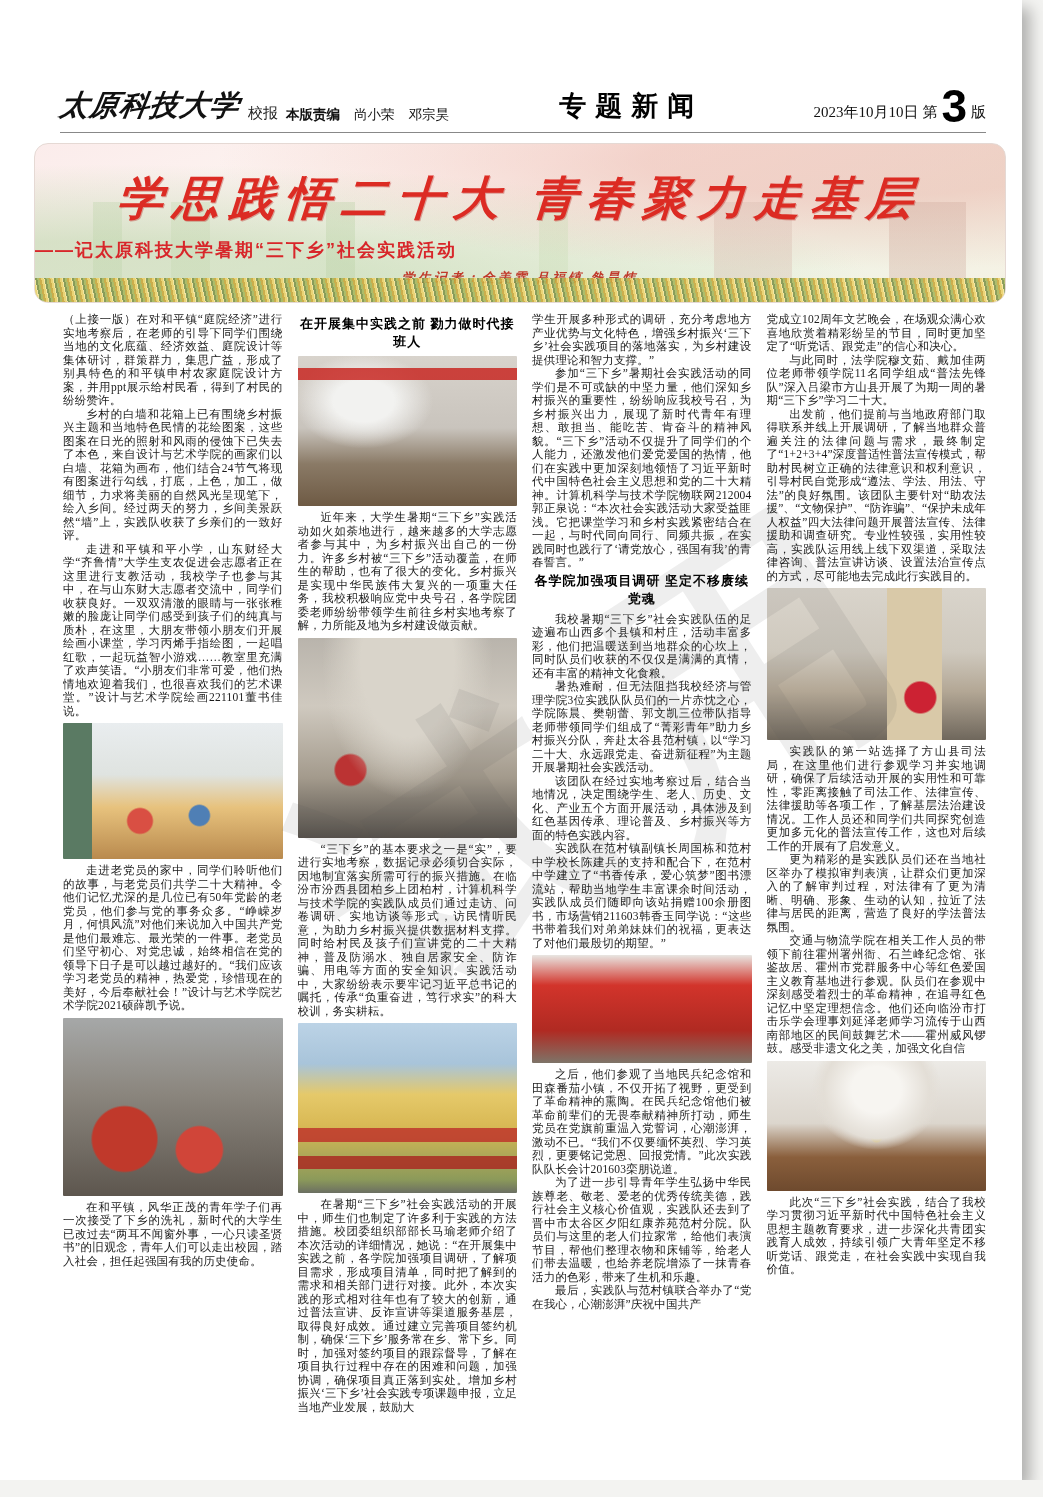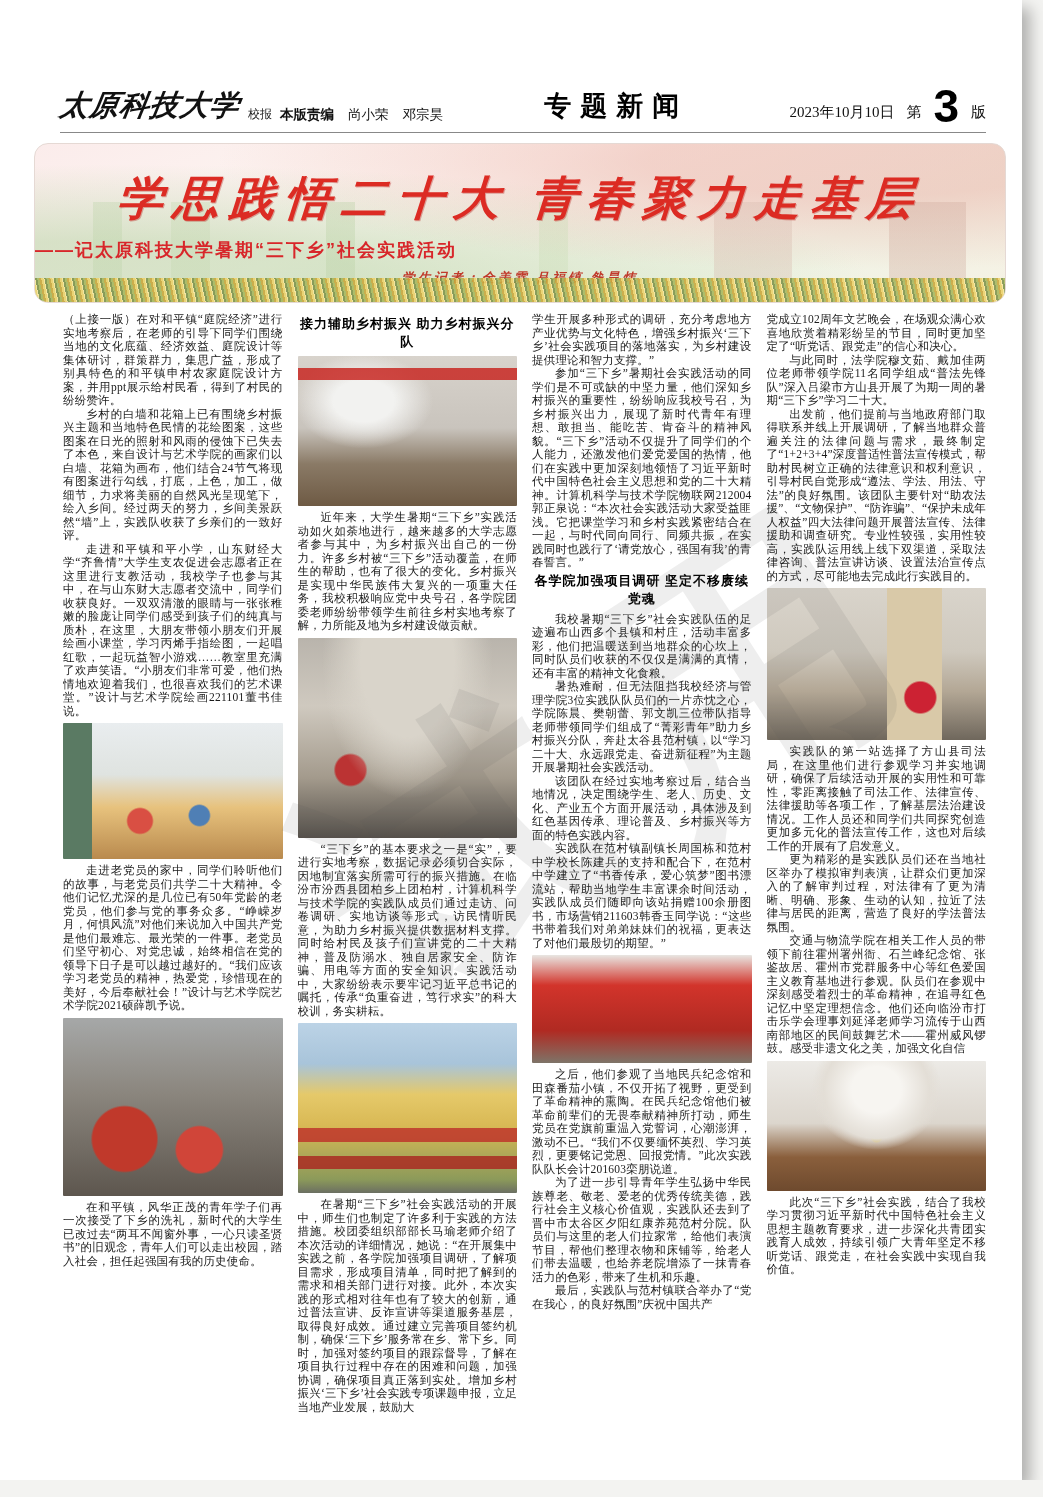--- a/index.html
+++ b/index.html
@@ -13,28 +13,28 @@
   .masthead-row {
     display:flex; align-items:flex-end;
     margin: 86px 36px 0 60px; padding-bottom:6px;
     border-bottom:1px solid #888;
   }
   .masthead-left { display:flex; align-items:flex-end; gap:8px; white-space:nowrap; }
   .masthead {
     font-size:29px; font-weight:bold; font-style:italic; color:#111;
     transform:skewX(-9deg); display:inline-block; letter-spacing:1px;
   }
-  .paper-label { font-size:12px; color:#222; padding-bottom:3px; }
+  .paper-label { font-size:15px; color:#222; padding-bottom:3px; }
   .editor-label { font-size:13.5px; font-weight:bold; color:#111; padding-bottom:2px; font-family:"Liberation Sans",sans-serif;}
   .editor { font-size:13.5px; font-weight:normal; color:#111; padding-bottom:2px; margin-left:6px; font-family:"Liberation Sans",sans-serif;}
   .section-title {
     flex:1; text-align:center; font-size:27px; font-weight:bold; color:#000;
     letter-spacing:9px; font-family:"Liberation Sans",sans-serif; padding-bottom:2px;
   }
-  .masthead-right { display:flex; align-items:flex-end; white-space:nowrap; gap:12px; }
+  .masthead-right { display:flex; align-items:flex-end; white-space:nowrap; gap:4px; }
   .issue-date { font-size:15px; color:#111; padding-bottom:4px; }
   .edition-prefix,.edition-suffix { font-size:15px; color:#111; padding-bottom:4px; }
   .edition-number { font-size:46px; font-weight:bold; color:#000; line-height:0.85; font-family:"Liberation Sans",sans-serif; }
   
   .banner {
     position:relative; margin:10px 16px 10px 34px; height:158px;
     border-radius:14px; border:1px solid #e5d9d4; overflow:hidden;
     background:
       radial-gradient(ellipse at 85% 10%, rgba(236,180,170,0.55) 0 18%, transparent 55%),
       radial-gradient(ellipse at 8% 85%, rgba(170,205,150,0.45) 0 20%, transparent 60%),
@@ -157,41 +157,41 @@
       <p class="para no-indent">（上接一版）在对和平镇“庭院经济”进行实地考察后，在老师的引导下同学们围绕当地的文化底蕴、经济效益、庭院设计等集体研讨，群策群力，集思广益，形成了别具特色的和平镇申村农家庭院设计方案，并用ppt展示给村民看，得到了村民的纷纷赞许。</p>
       <p class="para">乡村的白墙和花箱上已有围绕乡村振兴主题和当地特色民情的花绘图案，这些图案在日光的照射和风雨的侵蚀下已失去了本色，来自设计与艺术学院的画家们以白墙、花箱为画布，他们结合24节气将现有图案进行勾线，打底，上色，加工，做细节，力求将美丽的自然风光呈现笔下，绘入乡间。经过两天的努力，乡间美景跃然“墙”上，实践队收获了乡亲们的一致好评。</p>
       <p class="para">走进和平镇和平小学，山东财经大学“齐鲁情”大学生支农促进会志愿者正在这里进行支教活动，我校学子也参与其中，在与山东财大志愿者交流中，同学们收获良好。一双双清澈的眼睛与一张张稚嫩的脸庞让同学们感受到孩子们的纯真与质朴，在这里，大朋友带领小朋友们开展绘画小课堂，学习丙烯手指绘图，一起唱红歌，一起玩益智小游戏……教室里充满了欢声笑语。“小朋友们非常可爱，他们热情地欢迎着我们，也很喜欢我们的艺术课堂。”设计与艺术学院绘画221101董书佳说。</p>
       <div class="photo ph-c1a"></div>
       <p class="para">走进老党员的家中，同学们聆听他们的故事，与老党员们共学二十大精神。令他们记忆尤深的是几位已有50年党龄的老党员，他们参与党的事务众多。“峥嵘岁月，何惧风流”对他们来说加入中国共产党是他们最难忘、最光荣的一件事。老党员们坚守初心、对党忠诚，始终相信在党的领导下日子是可以越过越好的。“我们应该学习老党员的精神，热爱党，珍惜现在的美好，今后奉献社会！”设计与艺术学院艺术学院2021硕薛凯予说。</p>
       <div class="photo ph-c1b"></div>
       <p class="para">在和平镇，风华正茂的青年学子们再一次接受了下乡的洗礼，新时代的大学生已改过去“两耳不闻窗外事，一心只读圣贤书”的旧观念，青年人们可以走出校园，踏入社会，担任起强国有我的历史使命。</p>
     </div>
 
     <div class="col">
-      <h3 class="sub-heading">接力辅助乡村振兴  助力乡村振兴分队</h3>
+      <h3 class="sub-heading">在开展集中实践之前  勠力做时代接班人</h3>
       <div class="photo ph-c2a"></div>
       <p class="para">近年来，大学生暑期“三下乡”实践活动如火如荼地进行，越来越多的大学志愿者参与其中，为乡村振兴出自己的一份力。许多乡村被“三下乡”活动覆盖，在师生的帮助，也有了很大的变化。乡村振兴是实现中华民族伟大复兴的一项重大任务，我校积极响应党中央号召，各学院团委老师纷纷带领学生前往乡村实地考察了解，力所能及地为乡村建设做贡献。</p>
       <div class="photo ph-c2b"></div>
       <p class="para">“三下乡”的基本要求之一是“实”，要进行实地考察，数据记录必须切合实际，因地制宜落实所需可行的振兴措施。在临汾市汾西县团柏乡上团柏村，计算机科学与技术学院的实践队成员们通过走访、问卷调研、实地访谈等形式，访民情听民意，为助力乡村振兴提供数据材料支撑。同时给村民及孩子们宣讲党的二十大精神，普及防溺水、独自居家安全、防诈骗、用电等方面的安全知识。实践活动中，大家纷纷表示要牢记习近平总书记的嘱托，传承“负重奋进，笃行求实”的科大校训，务实耕耘。</p>
       <div class="photo ph-c2c"></div>
       <p class="para">在暑期“三下乡”社会实践活动的开展中，师生们也制定了许多利于实践的方法措施。校团委组织部部长马瑜老师介绍了本次活动的详细情况，她说：“在开展集中实践之前，各学院加强项目调研，了解项目需求，形成项目清单，同时把了解到的需求和相关部门进行对接。此外，本次实践的形式相对往年也有了较大的创新，通过普法宣讲、反诈宣讲等渠道服务基层，取得良好成效。通过建立完善项目签约机制，确保‘三下乡’服务常在乡、常下乡。同时，加强对签约项目的跟踪督导，了解在项目执行过程中存在的困难和问题，加强协调，确保项目真正落到实处。增加乡村振兴‘三下乡’社会实践专项课题申报，立足当地产业发展，鼓励大</p>
     </div>
 
     <div class="col">
       <p class="para no-indent">学生开展多种形式的调研，充分考虑地方产业优势与文化特色，增强乡村振兴‘三下乡’社会实践项目的落地落实，为乡村建设提供理论和智力支撑。”</p>
       <p class="para">参加“三下乡”暑期社会实践活动的同学们是不可或缺的中坚力量，他们深知乡村振兴的重要性，纷纷响应我校号召，为乡村振兴出力，展现了新时代青年有理想、敢担当、能吃苦、肯奋斗的精神风貌。“三下乡”活动不仅提升了同学们的个人能力，还激发他们爱党爱国的热情，他们在实践中更加深刻地领悟了习近平新时代中国特色社会主义思想和党的二十大精神。计算机科学与技术学院物联网212004郭正泉说：“本次社会实践活动大家受益匪浅。它把课堂学习和乡村实践紧密结合在一起，与时代同向同行、同频共振，在实践同时也践行了‘请党放心，强国有我’的青春誓言。”</p>
       <h3 class="sub-heading">各学院加强项目调研  坚定不移赓续党魂</h3>
       <p class="para">我校暑期“三下乡”社会实践队伍的足迹遍布山西多个县镇和村庄，活动丰富多彩，他们把温暖送到当地群众的心坎上，同时队员们收获的不仅仅是满满的真情，还有丰富的精神文化食粮。</p>
       <p class="para">暑热难耐，但无法阻挡我校经济与管理学院3位实践队队员们的一片赤忱之心，学院陈晨、樊朝蕾、郭文凯三位带队指导老师带领同学们组成了“菁彩青年”助力乡村振兴分队，奔赴太谷县范村镇，以“学习二十大、永远跟党走、奋进新征程”为主题开展暑期社会实践活动。</p>
       <p class="para">该团队在经过实地考察过后，结合当地情况，决定围绕学生、老人、历史、文化、产业五个方面开展活动，具体涉及到红色基因传承、理论普及、乡村振兴等方面的特色实践内容。</p>
       <p class="para">实践队在范村镇副镇长周国栋和范村中学校长陈建兵的支持和配合下，在范村中学建立了“书香传承，爱心筑梦”图书漂流站，帮助当地学生丰富课余时间活动，实践队成员们随即向该站捐赠100余册图书，市场营销211603韩香玉同学说：“这些书带着我们对弟弟妹妹们的祝福，更表达了对他们最殷切的期望。”</p>
       <div class="photo ph-c3a"></div>
       <p class="para">之后，他们参观了当地民兵纪念馆和田森番茄小镇，不仅开拓了视野，更受到了革命精神的熏陶。在民兵纪念馆他们被革命前辈们的无畏奉献精神所打动，师生党员在党旗前重温入党誓词，心潮澎湃，激动不已。“我们不仅要缅怀英烈、学习英烈，更要铭记党恩、回报党情。”此次实践队队长会计201603栾朋说道。</p>
       <p class="para">为了进一步引导青年学生弘扬中华民族尊老、敬老、爱老的优秀传统美德，践行社会主义核心价值观，实践队还去到了晋中市太谷区夕阳红康养苑范村分院。队员们与这里的老人们拉家常，给他们表演节目，帮他们整理衣物和床铺等，给老人们带去温暖，也给养老院增添了一抹青春活力的色彩，带来了生机和乐趣。</p>
-      <p class="para">最后，实践队与范村镇联合举办了“党在我心，的良好氛围”庆祝中国共产</p>
+      <p class="para">最后，实践队与范村镇联合举办了“党在我心，心潮澎湃”庆祝中国共产</p>
     </div>
 
     <div class="col">
       <p class="para no-indent">党成立102周年文艺晚会，在场观众满心欢喜地欣赏着精彩纷呈的节目，同时更加坚定了“听党话、跟党走”的信心和决心。</p>
       <p class="para">与此同时，法学院穆文茹、戴加佳两位老师带领学院11名同学组成“普法先锋队”深入吕梁市方山县开展了为期一周的暑期“三下乡”学习二十大。</p>
       <p class="para">出发前，他们提前与当地政府部门取得联系并线上开展调研，了解当地群众普遍关注的法律问题与需求，最终制定了“1+2+3+4”深度普适性普法宣传模式，帮助村民树立正确的法律意识和权利意识，引导村民自觉形成“遵法、学法、用法、守法”的良好氛围。该团队主要针对“助农法援”、“文物保护”、“防诈骗”、“保护未成年人权益”四大法律问题开展普法宣传、法律援助和调查研究。专业性较强，实用性较高，实践队运用线上线下双渠道，采取法律咨询、普法宣讲访谈、设置法治宣传点的方式，尽可能地去完成此行实践目的。</p>
       <div class="photo ph-c4a"></div>
       <p class="para">实践队的第一站选择了方山县司法局，在这里他们进行参观学习并实地调研，确保了后续活动开展的实用性和可靠性，零距离接触了司法工作、法律宣传、法律援助等各项工作，了解基层法治建设情况。工作人员还和同学们共同探究创造更加多元化的普法宣传工作，这也对后续工作的开展有了启发意义。</p>
       <p class="para">更为精彩的是实践队员们还在当地社区举办了模拟审判表演，让群众们更加深入的了解审判过程，对法律有了更为清晰、明确、形象、生动的认知，拉近了法律与居民的距离，营造了良好的学法普法氛围。</p>
       <p class="para">交通与物流学院在相关工作人员的带领下前往霍州署州衙、石兰峰纪念馆、张鉴故居、霍州市党群服务中心等红色爱国主义教育基地进行参观。队员们在参观中深刻感受着烈士的革命精神，在追寻红色记忆中坚定理想信念。他们还向临汾市打击乐学会理事刘延泽老师学习流传于山西南部地区的民间鼓舞艺术——霍州威风锣鼓。感受非遗文化之美，加强文化自信</p>

